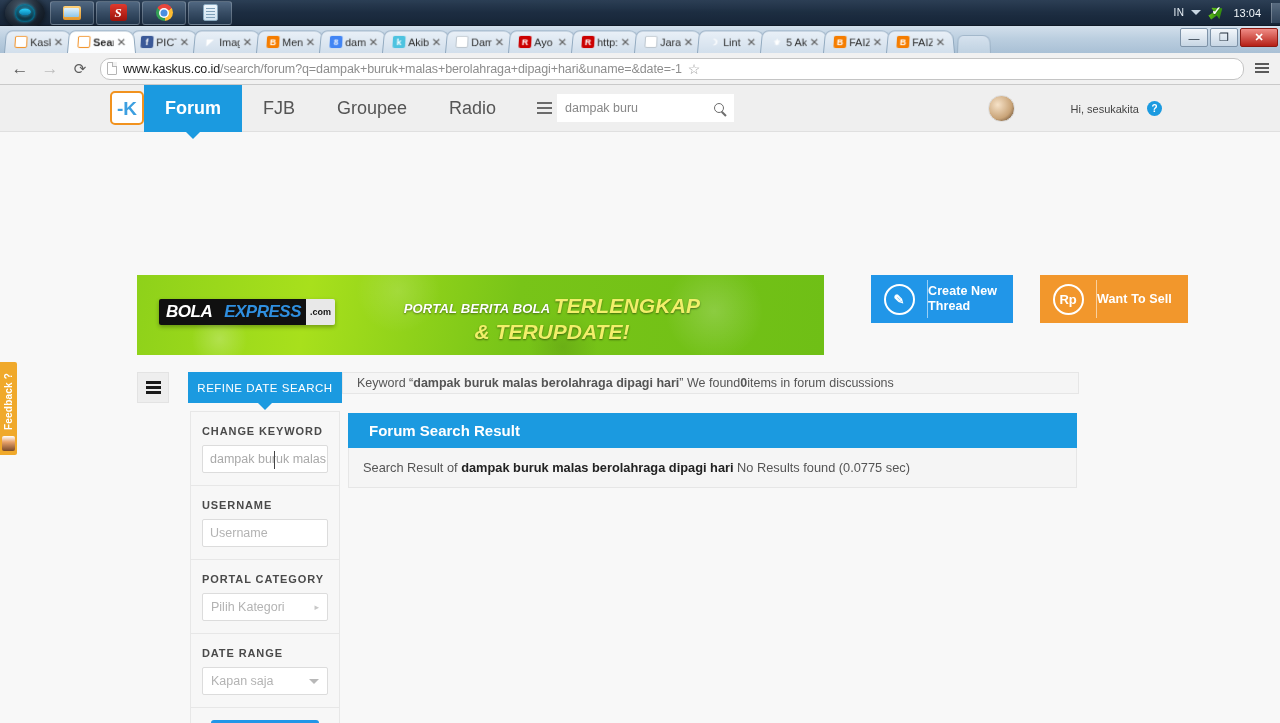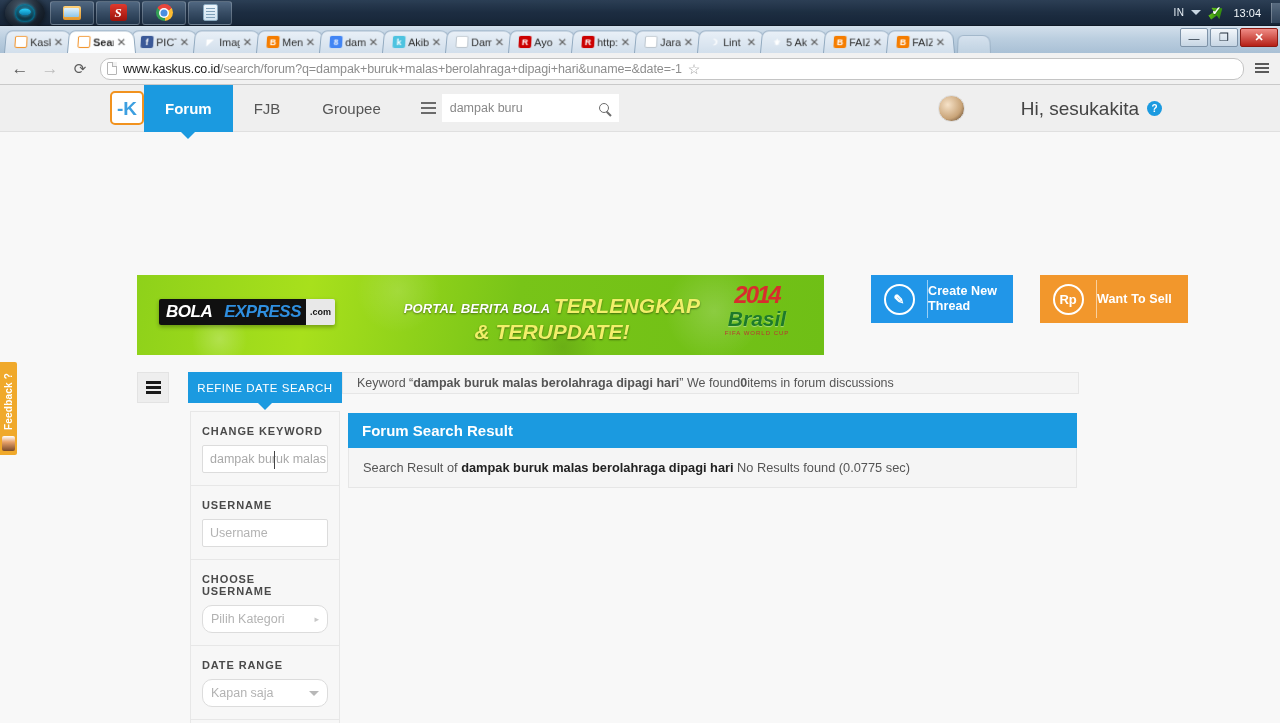--- a/index.html
+++ b/index.html
@@ -214,21 +214,21 @@
     height:47px; background:#efefef; border-bottom:1px solid #e0e0e0;
     display:flex; align-items:center; padding-left:110px; position:relative;
   }
   #logo{
     width:34px;height:34px;border:2px solid #f1921e;border-radius:5px;background:#fff;
     display:flex;align-items:center;justify-content:center;flex:none;
     color:#3c9fe0;font-size:19px;font-weight:bold;line-height:1;
   }
   .navitem{
     height:47px; display:flex; align-items:center; padding:0 21px;
-    font-size:15px; color:#555; position:relative; flex:none;
+    font-size:18px; color:#555; position:relative; flex:none;
   }
   .navitem.active{ background:#1b9ae0; color:#fff; font-weight:bold; }
   .navitem.active::after{
     content:""; position:absolute; left:50%; bottom:-7px; transform:translateX(-50%);
     border-left:8px solid transparent; border-right:8px solid transparent; border-top:8px solid #1b9ae0;
   }
   #hdr-search{
     display:flex; align-items:center; margin-left:14px; height:28px;
   }
   .hs-burger{ width:26px;height:28px;display:flex;align-items:center;justify-content:center;background:#efefef;}
@@ -243,21 +243,21 @@
   .hs-go .mag{ width:10px;height:10px;border:1.6px solid #6d6d6d;border-radius:50%;position:relative;display:block;}
   .hs-go .mag::after{content:"";position:absolute;right:-4px;bottom:-3px;width:6px;height:1.6px;background:#6d6d6d;transform:rotate(45deg);}
   #userbox{
     position:absolute; right:118px; top:0; height:47px; display:flex; align-items:center; gap:8px;
   }
   .avatar{
     width:27px;height:27px;border-radius:50%;flex:none;overflow:hidden;
     background:radial-gradient(circle at 35% 35%,#f6e2c8,#c9a478 60%,#4a3320 100%);
     border:1px solid #ddd;
   }
-  .uname{ font-size:19px; color:#444;margin-left:48px; }
+  .uname{ font-size:11px; color:#444;margin-left:48px; }
   .helpbadge{
     width:15px;height:15px;border-radius:50%;background:#1b9ae0;color:#fff;
     font-size:10px; font-weight:bold; display:flex;align-items:center;justify-content:center; flex:none;
   }
 
   
   #page{ position:relative; width:1280px; }
   #adrow{ position:absolute; left:137px; top:143px; display:flex; align-items:flex-start; }
   #banner{
     width:687px; height:80px; position:relative; overflow:hidden;
@@ -343,37 +343,37 @@
   .filtinput{
     width:100%; height:28px; background:#fff; border:1px solid #dcdcdc; border-radius:2px;
     display:flex; align-items:center; padding:0 7px; font-size:12.5px; color:#b3b3b3;
     overflow:hidden; white-space:nowrap; position:relative;
   }
   .filtinput.focused{ color:#a9a9a9; }
   .caretline{
     position:absolute; left:71px; top:5px; width:1px; height:18px; background:#444;
   }
   .filtselect{
-    width:100%; height:28px; background:#fff; border:1px solid #dcdcdc; border-radius:10px;
+    width:100%; height:28px; background:#fff; border:1px solid #dcdcdc; border-radius:2px;
     display:flex; align-items:center; justify-content:space-between; padding:0 8px;
     font-size:12.5px; color:#b3b3b3;
   }
   .arrow-r{ color:#c7c7c7; font-size:9px; }
   .arrow-d{ width:0;height:0;border-left:5px solid transparent;border-right:5px solid transparent;border-top:5px solid #b8b8b8;}
   .refinewrap{ text-align:center; padding-top:12px; }
   #refinebtn{
     display:inline-block; background:#2196e8; color:#fff; font-size:12px; font-weight:bold;
     padding:7px 14px; border-radius:3px;
   }
 
   
   #resultcol{ position:absolute; left:348px; top:281px; width:729px; }
   #resulthead{
     height:35px; background:#1b9ae0; color:#fff;
-    display:flex; align-items:center; padding-left:14px;
+    display:flex; align-items:center; padding-left:21px;
     font-size:15px; font-weight:bold;
   }
   #resultbody{
     background:#f5f5f5; border:1px solid #e6e6e6; border-top:none;
     padding:12px 14px; font-size:12.8px; color:#555; min-height:35px;
   }
   #resultbody .bold{ color:#222; font-weight:bold; }
 </style>
 </head>
 <body>
@@ -518,20 +518,23 @@
       <div id="nav-holder" style="display:flex;align-items:center;">
           <div class="navitem active">
             <span>Forum</span>
           </div>
           <div class="navitem">
             <span>FJB</span>
           </div>
           <div class="navitem">
             <span>Groupee</span>
           </div>
+          <div class="navitem">
+            <span>Radio</span>
+          </div>
         </div>
       <div id="hdr-search">
         <div class="hs-burger">
             <i></i>
           </div>
         <div class="hs-box" title="Search">dampak buru</div>
         <div class="hs-go">
             <span class="mag"></span>
           </div>
       </div>
@@ -547,25 +550,20 @@
       <div id="adrow">
         <div id="banner">
           <div class="bolalogo">
             <span class="bl-a">BOLA</span>
             <span class="bl-b">EXPRESS</span>
             <span class="bl-c">.com</span>
           </div>
           <div class="bannertxt">
             <div class="bt1"><span>PORTAL BERITA BOLA </span><b>TERLENGKAP</b></div>
             <div class="bt2">&amp; TERUPDATE!</div>
-          </div>
-          <div class="brasil">
-            <div class="br-year"><span>20</span><span>14</span></div>
-            <div class="br-name">Brasil</div>
-            <div class="br-sub">FIFA WORLD CUP</div>
           </div>
         </div>
 
         <div class="actbtn blue-bg">
           <div class="ab-ic">
             <span class="ab-circle">✎</span>
           </div>
           <div class="ab-divider"></div>
           <div class="ab-tx">
             <span><span>Create New</span><br><span>Thread</span></span>
@@ -601,21 +599,21 @@
           <div class="filtinput focused">
             <span>dampak buruk malas</span>
             <span class="caretline"></span>
           </div>
         </div>
         <div class="filtgrp">
           <div class="filtlabel">USERNAME</div>
           <div class="filtinput" placeholder="Username">Username</div>
         </div>
         <div class="filtgrp">
-          <div class="filtlabel">CHOOSE USERNAME</div>
+          <div class="filtlabel">PORTAL CATEGORY</div>
           <div class="filtselect">
             <span>Pilih Kategori</span>
             <span class="arrow-r">▸</span>
           </div>
         </div>
         <div class="filtgrp">
           <div class="filtlabel">DATE RANGE</div>
           <div class="filtselect">
             <span>Kapan saja</span>
             <span class="arrow-d"></span>

